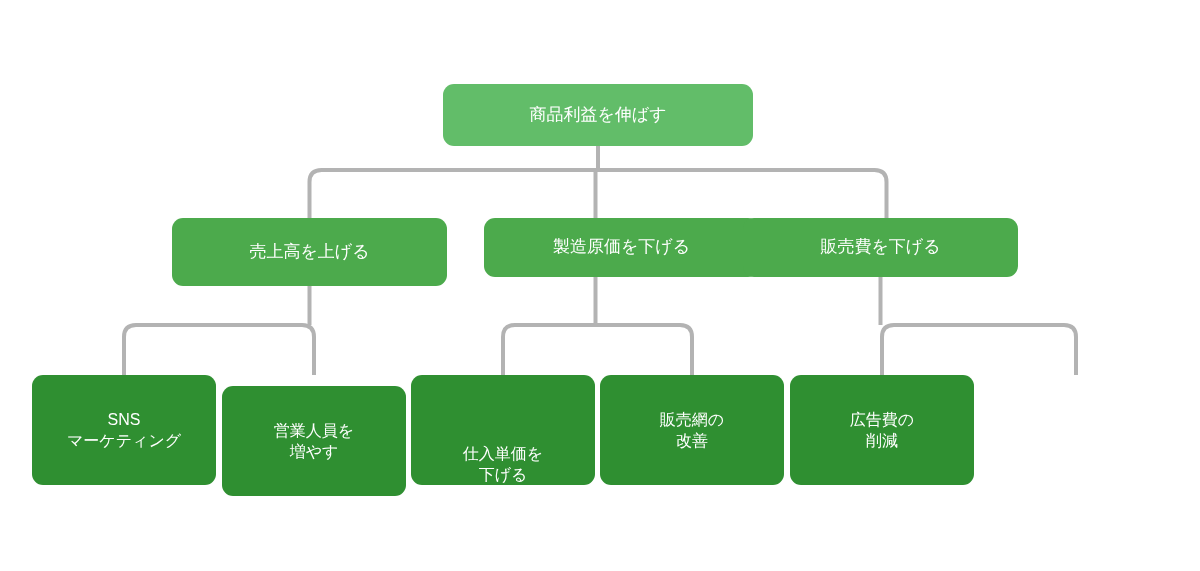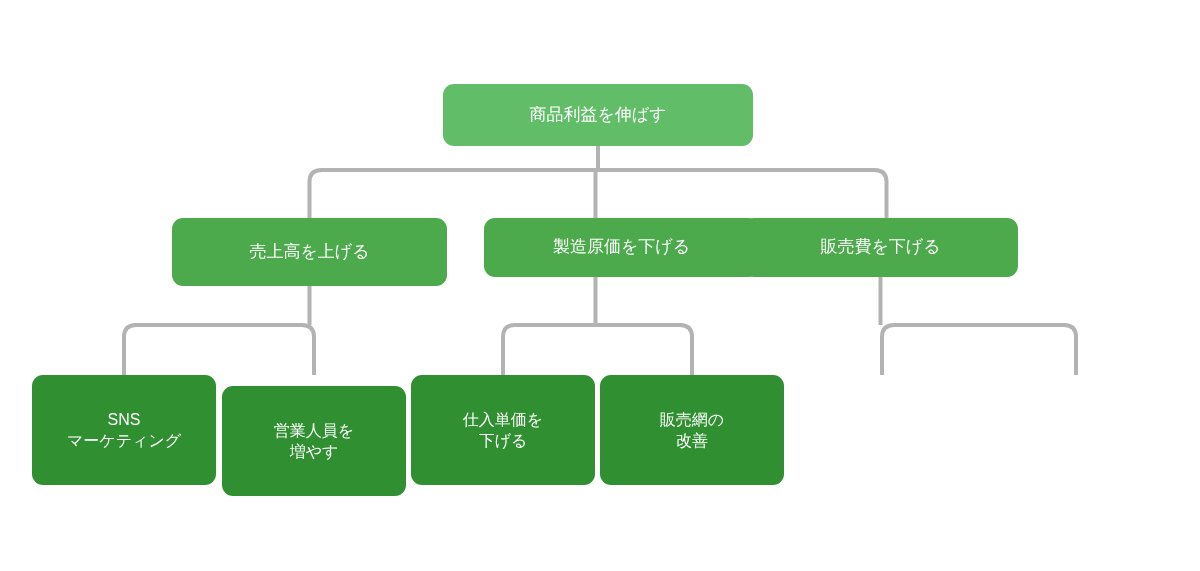--- a/index.html
+++ b/index.html
@@ -87,22 +87,26 @@
   </div>
 
   <div class="node level-leaf" style="left: 32px; top: 375px; width: 184px; height: 110px; background: rgb(47, 143, 49);">
     <span class="label">SNS
 マーケティング</span>
   </div>
   <div class="node level-leaf" style="left: 222px; top: 386px; width: 184px; height: 110px; background: rgb(47, 143, 49);">
     <span class="label">営業人員を
 増やす</span>
   </div>
-  <div class="node level-leaf" style="left: 411px; top: 375px; width: 184px; height: 110px; background: rgb(47, 143, 49);">
+  <div class="node level-leaf" style="left: 411px; top: 375px; width: 184px; height: 110px; background: rgb(47, 143, 49); align-items: flex-end;">
     <span class="label">仕入単価を
 下げる</span>
   </div>
   <div class="node level-leaf" style="left: 600px; top: 375px; width: 184px; height: 110px; background: rgb(47, 143, 49);">
     <span class="label">販売網の
 改善</span>
   </div>
+  <div class="node level-leaf" style="left: 790px; top: 375px; width: 184px; height: 110px; background: rgb(47, 143, 49);">
+    <span class="label">広告費の
+削減</span>
+  </div>
 
 </div>
 
 </body></html>

